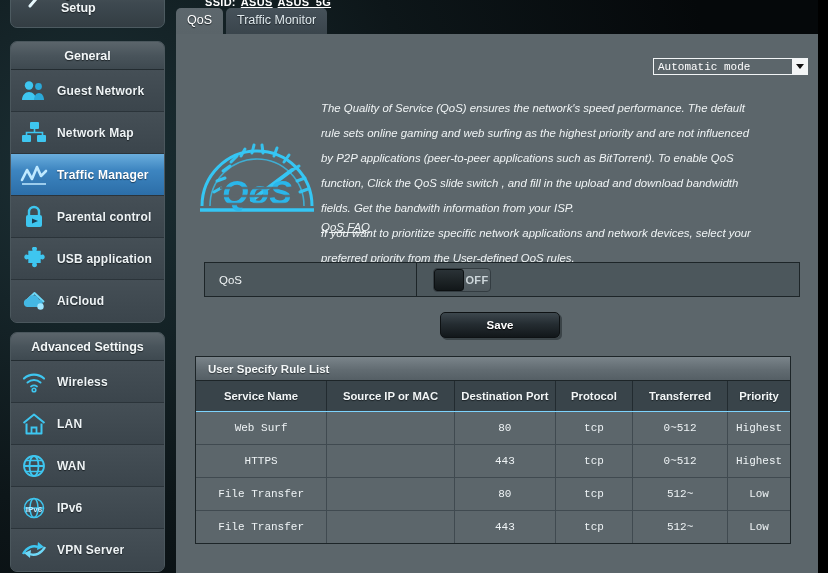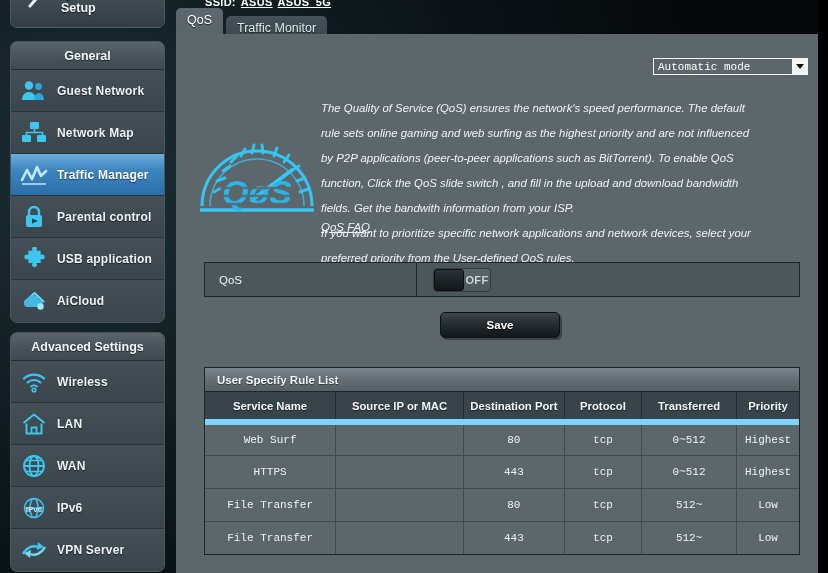--- a/index.html
+++ b/index.html
@@ -91,21 +91,21 @@
     padding:0 11px; font-size:12.5px; color:#dfe8ec;
     border-radius:5px 5px 0 0; cursor:pointer;
     background:linear-gradient(180deg,#46525a 0%,#3a454c 100%);
     text-shadow:0 1px 1px #1a2125;
   }
   .tab.active {
     background:linear-gradient(180deg,#5d676d 0%,#5a6469 100%);
     color:#ffffff;
   }
   .tab.t0 { left:0; }
-  .tab.t1 { left:50px;margin-top:8px; }
+  .tab.t1 { left:50px; }
 
   .panel {
     position:absolute; left:176px; top:34px; width:642px; height:539px;
     background:#5c666b;
   }
 
   .page-title {
     position:absolute; left:34px; top:26px;
     font-size:16.5px; font-weight:bold; color:#f4ede3;
     text-shadow:0 1px 2px #2a3135; letter-spacing:.2px;
@@ -170,36 +170,35 @@
     border-radius:5px; border:1px solid #0e1214;
     background:linear-gradient(180deg,#3d474d 0%,#252d32 45%,#12171a 100%);
     color:#ffffff; font-size:11.5px; font-weight:bold;
     display:flex; align-items:center; justify-content:center; cursor:pointer;
     box-shadow:2px 2px 0 rgba(20,26,30,.45);
     text-shadow:0 1px 1px #000;
   }
 
   
   .tablewrap {
-    position:absolute; left:28px; top:322px; width:596px;
+    position:absolute; left:19px; top:322px; width:596px;
     border:1px solid #1d2528;
-    margin-top:11px;
   }
   .tbl-title {
     height:24px; line-height:24px; padding-left:12px;
     font-size:11.5px; font-weight:bold; color:#f4f7f8;
     background:linear-gradient(180deg,#7a848a 0%,#626c72 55%,#555f65 100%);
     border-bottom:1px solid #1d2528;
     text-shadow:0 1px 1px #2b3337;
   }
   table { border-collapse:collapse; width:100%; table-layout:fixed; }
   thead th {
     height:30px; font-size:11.3px; font-weight:bold; color:#f2f6f7;
     background:#39444a; border-right:1px solid #222b30;
-    border-bottom:6px solid #7dd3fc; text-shadow:0 1px 1px #1b2226;
+    border-bottom:1px solid #7dd3fc; text-shadow:0 1px 1px #1b2226;
   }
   thead th:last-child { border-right:none; }
   tbody td {
     height:33px; text-align:center;
     font-family:"Liberation Mono", monospace; font-size:11px; color:#eef3f5;
     background:#5c666b; border-right:1px solid #404a50;
     border-bottom:1px solid #404a50;
   }
   tbody td:last-child { border-right:none; }
   tbody tr:last-child td { border-bottom:none; }

